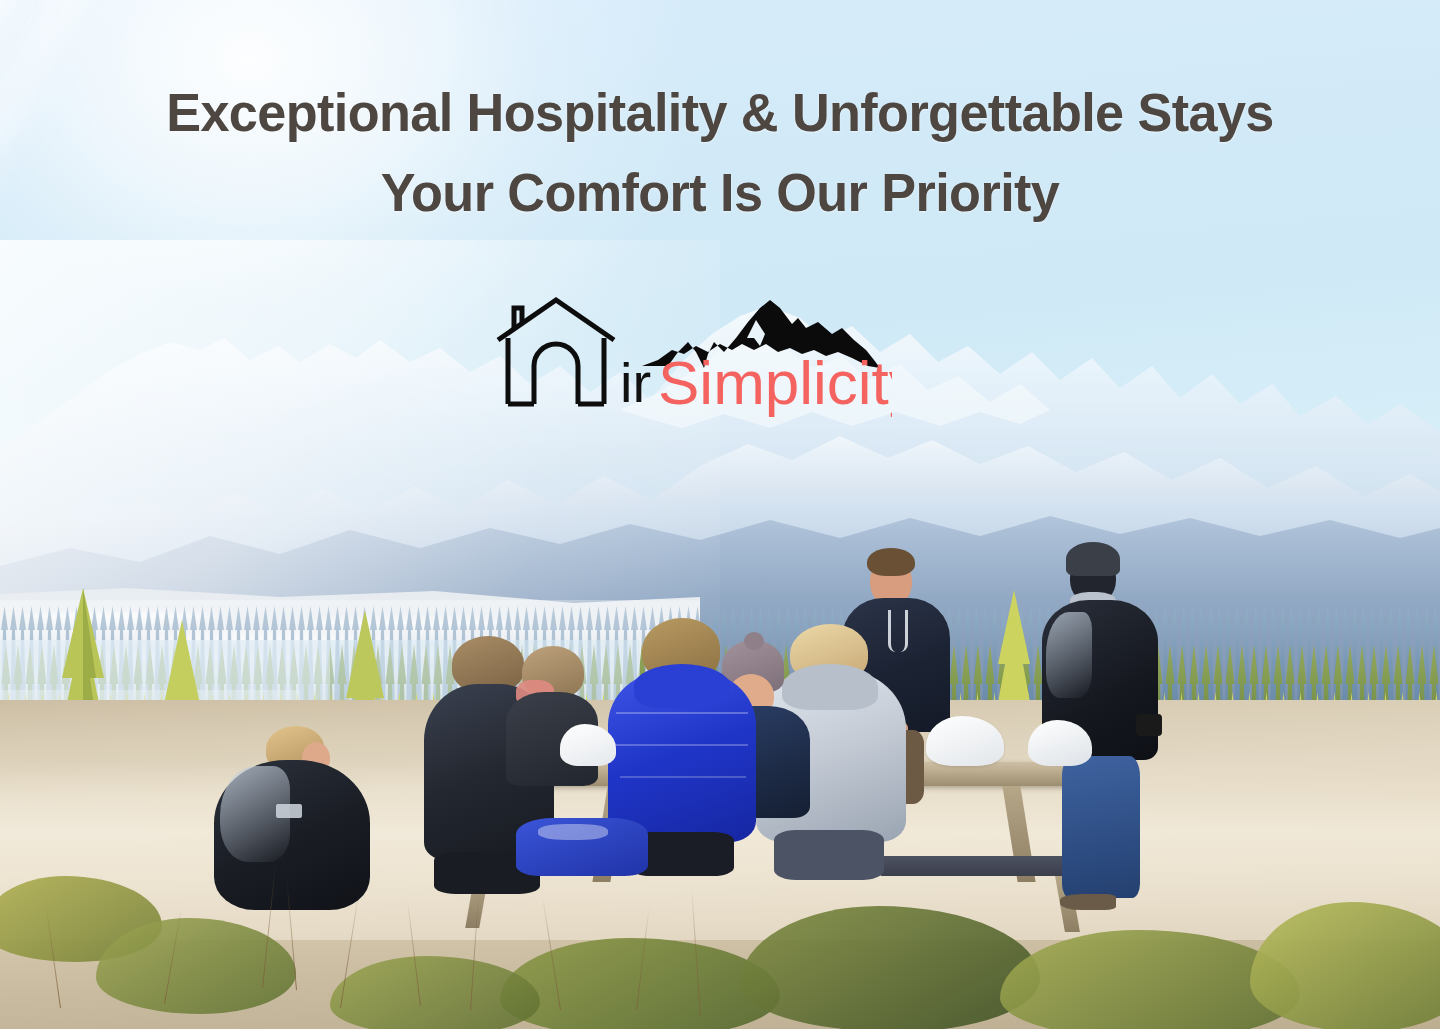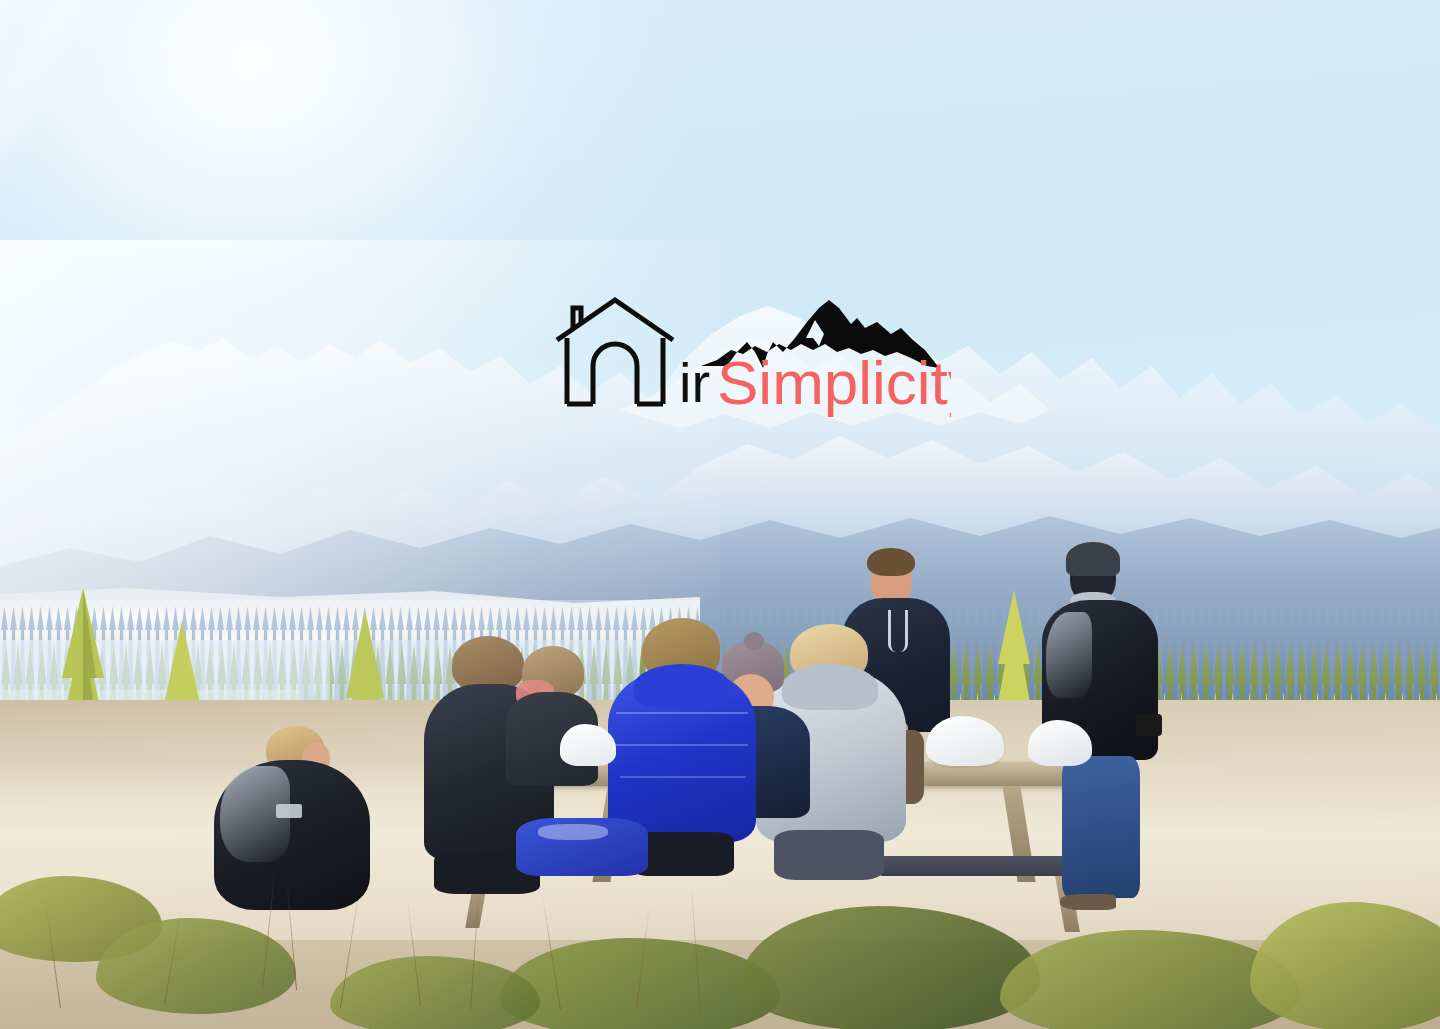--- a/index.html
+++ b/index.html
@@ -207,21 +207,21 @@
   .headline .line2 {
     font-size:53px;
     line-height:62px;
     margin-top:18px;
     transform:scaleX(.985);
   }
 
   
   .logo {
     position:absolute;
-    left:551px; top:294px;
+    left:492px; top:294px;
     width:400px; height:128px;
     z-index:45;
   }
   .logo svg { display:block; width:400px; height:128px; }
 
   .sr { position:absolute; width:1px; height:1px; overflow:hidden; clip:rect(0 0 0 0); }
 </style>
 </head>
 <body>
 
@@ -546,20 +546,24 @@
     <div class="twig" style="left:340px; top:886px; height:122px; transform:rotate(9deg);"></div>
     <div class="twig" style="left:420px; top:898px; height:108px; transform:rotate(-7deg);"></div>
     <div class="twig" style="left:470px; top:884px; height:126px; transform:rotate(4deg);"></div>
     <div class="twig" style="left:560px; top:892px; height:118px; transform:rotate(-9deg);"></div>
     <div class="twig" style="left:636px; top:906px; height:104px; transform:rotate(7deg);"></div>
     <div class="twig" style="left:700px; top:886px; height:130px; transform:rotate(-4deg);"></div>
     <div class="twig" style="left:164px; top:906px; height:98px;  transform:rotate(10deg);"></div>
     <div class="twig" style="left:60px;  top:898px; height:110px; transform:rotate(-8deg);"></div>
   </div>
 
+  <div class="headline">
+    <span class="line line1">Exceptional Hospitality &amp; Unforgettable Stays</span>
+    <span class="line line2">Your Comfort Is Our Priority</span>
+  </div>
 
   <div class="logo">
     <svg viewBox="0 0 400 128" aria-label="AirSimplicity">
 
       <g>
         <path fill="#0b0b0b" d="
           M150,72
           L176,72 L186,58 L196,48 L204,58 L212,74 L216,60 L222,48
           L232,58 L244,44 L256,28 L268,14 L278,6 L288,14 L300,30
           L306,24 L314,34 L326,28 L340,40 L350,34 L362,46 L374,56

